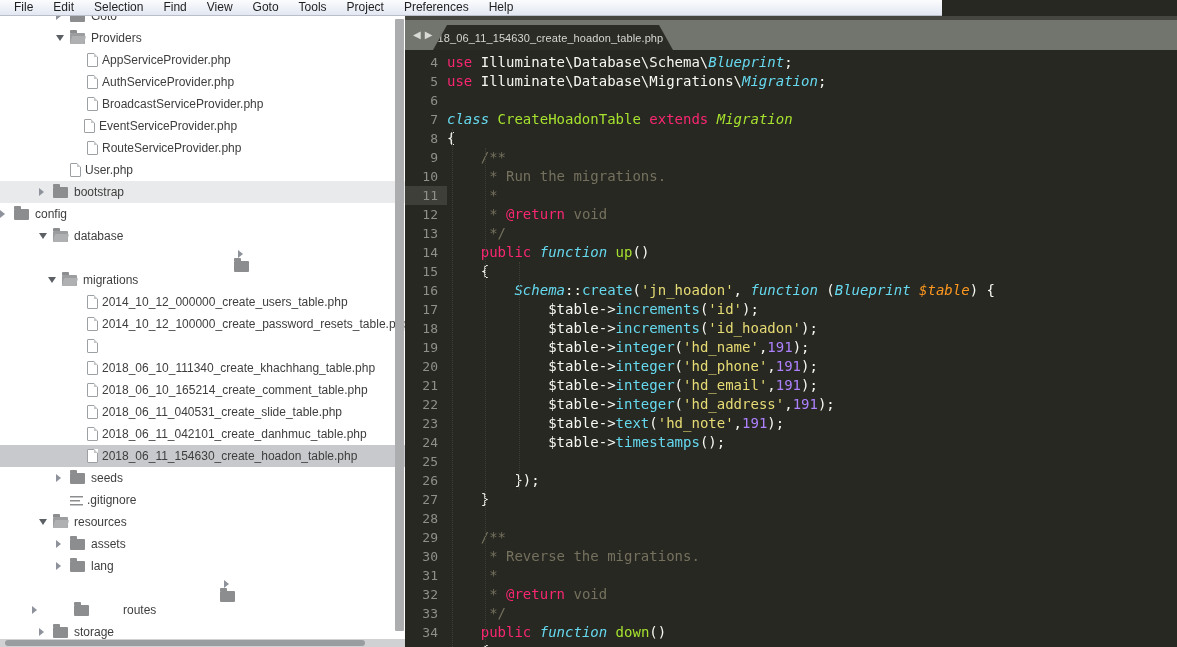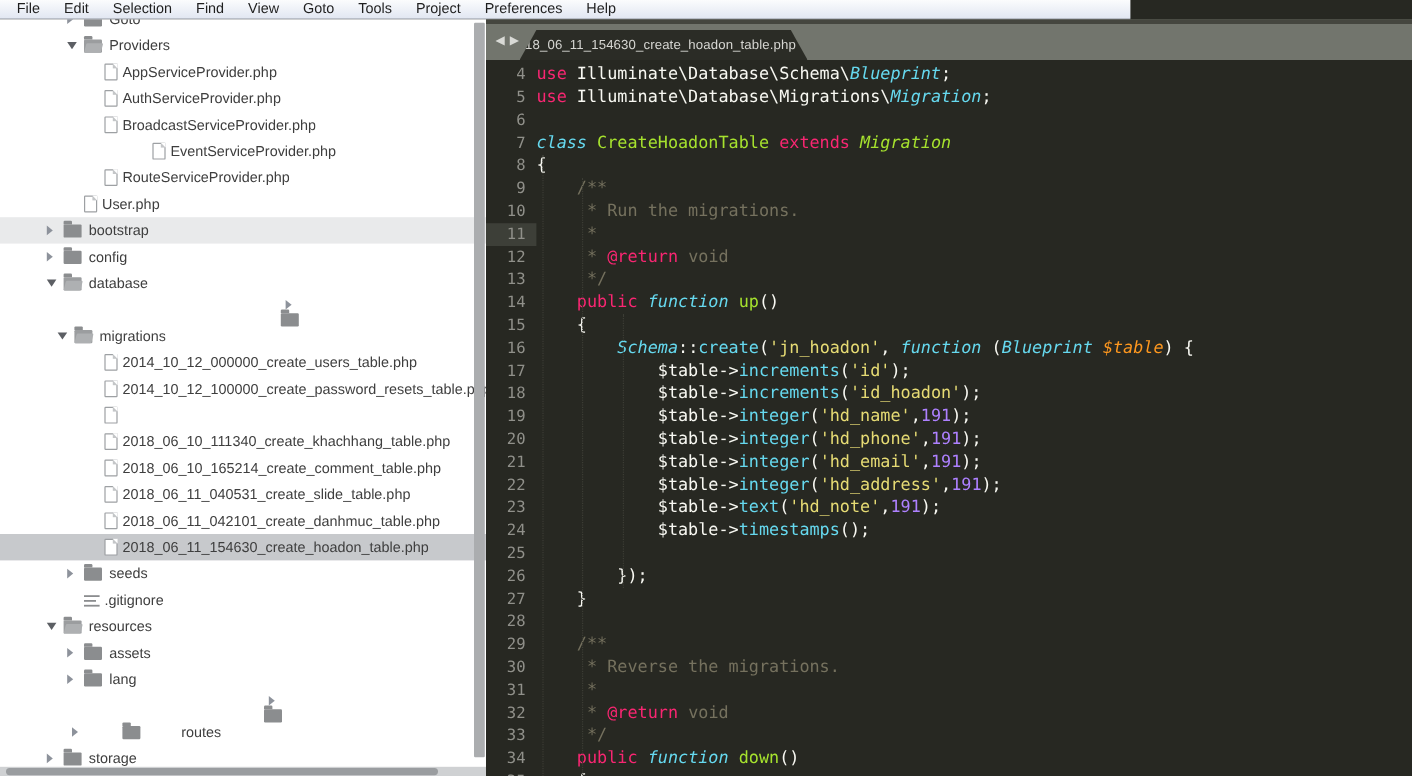--- a/index.html
+++ b/index.html
@@ -133,21 +133,21 @@
         <div class="trow" style="padding-left: 73px;">
           <span class="arrow"></span>
           <span class="fico file"></span>
           <span class="tlabel">AuthServiceProvider.php</span>
         </div>
         <div class="trow" style="padding-left: 73px;">
           <span class="arrow"></span>
           <span class="fico file"></span>
           <span class="tlabel">BroadcastServiceProvider.php</span>
         </div>
-        <div class="trow" style="padding-left: 113px;">
+        <div class="trow" style="padding-left: 70px;">
           <span class="arrow"></span>
           <span class="fico file"></span>
           <span class="tlabel">EventServiceProvider.php</span>
         </div>
         <div class="trow" style="padding-left: 73px;">
           <span class="arrow"></span>
           <span class="fico file"></span>
           <span class="tlabel">RouteServiceProvider.php</span>
         </div>
         <div class="trow" style="padding-left: 56px;">
@@ -155,21 +155,21 @@
           <span class="fico file"></span>
           <span class="tlabel">User.php</span>
         </div>
         <div class="trow hl-light" style="padding-left: 39px;">
           <span class="arrow col">
             <i></i>
           </span>
           <span class="fico folder"></span>
           <span class="tlabel">bootstrap</span>
         </div>
-        <div class="trow" style="padding-left: 39px;">
+        <div class="trow" style="">
           <span class="arrow col">
             <i></i>
           </span>
           <span class="fico folder"></span>
           <span class="tlabel">config</span>
         </div>
         <div class="trow" style="padding-left: 39px;">
           <span class="arrow exp">
             <i></i>
           </span>
@@ -262,21 +262,21 @@
           <span class="fico folder"></span>
           <span class="tlabel">lang</span>
         </div>
         <div class="trow" style="padding-left: 56px; flex-direction: column;">
           <span class="arrow col">
             <i></i>
           </span>
           <span class="fico folder"></span>
           <span class="tlabel">views</span>
         </div>
-        <div class="trow" style="padding-left: 60px; gap: 28px;">
+        <div class="trow" style="padding-left: 32px; gap: 28px;">
           <span class="arrow col">
             <i></i>
           </span>
           <span class="fico folder"></span>
           <span class="tlabel">routes</span>
         </div>
         <div class="trow" style="padding-left: 39px;">
           <span class="arrow col">
             <i></i>
           </span>

